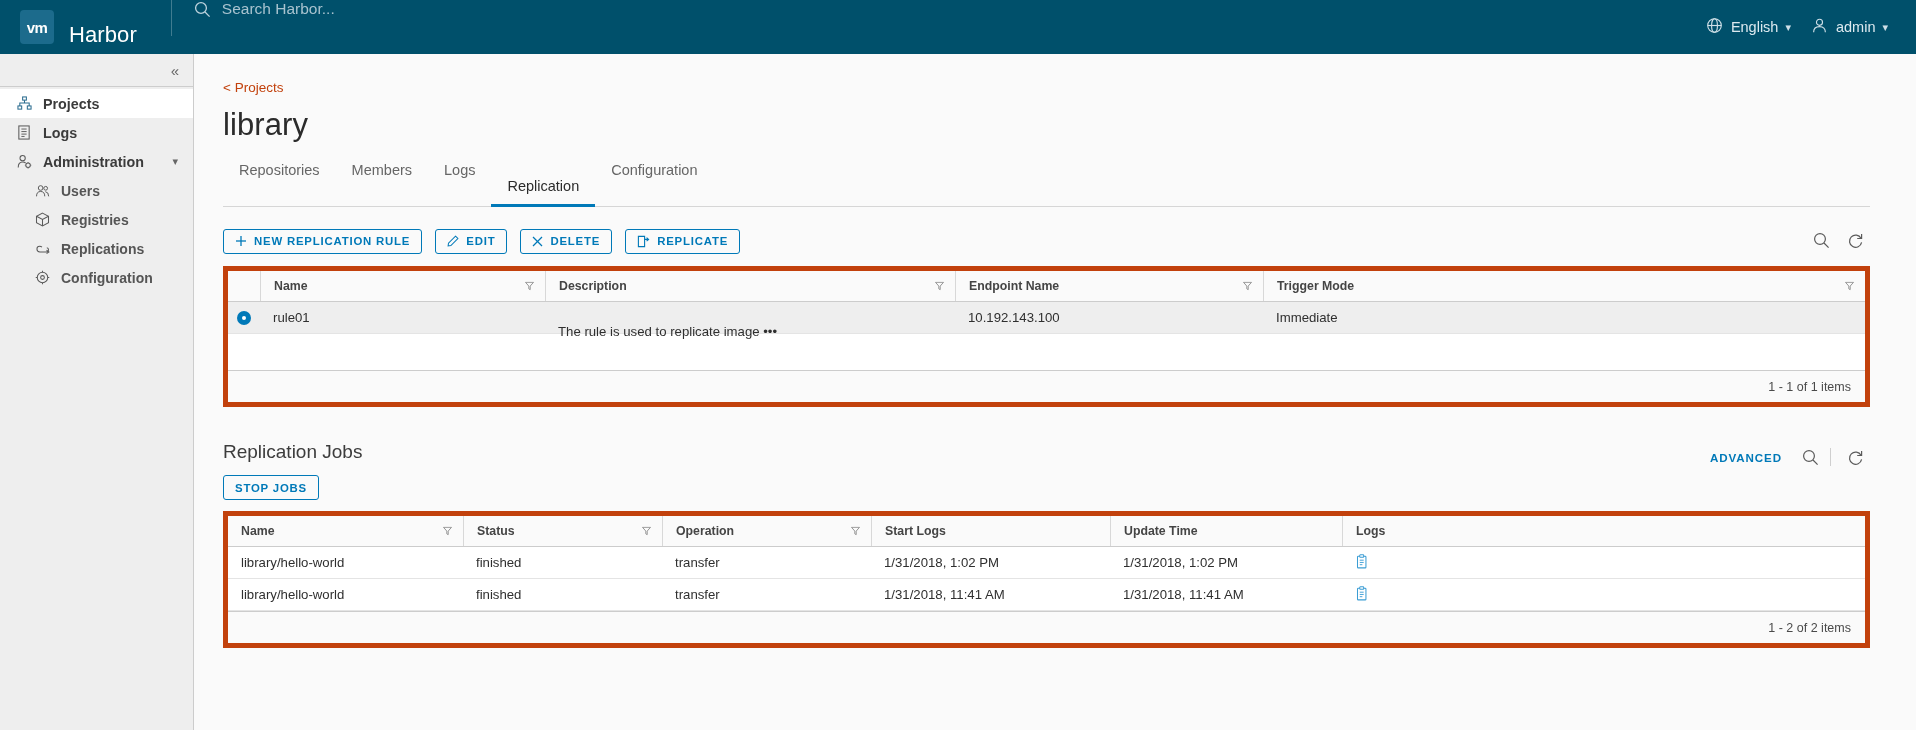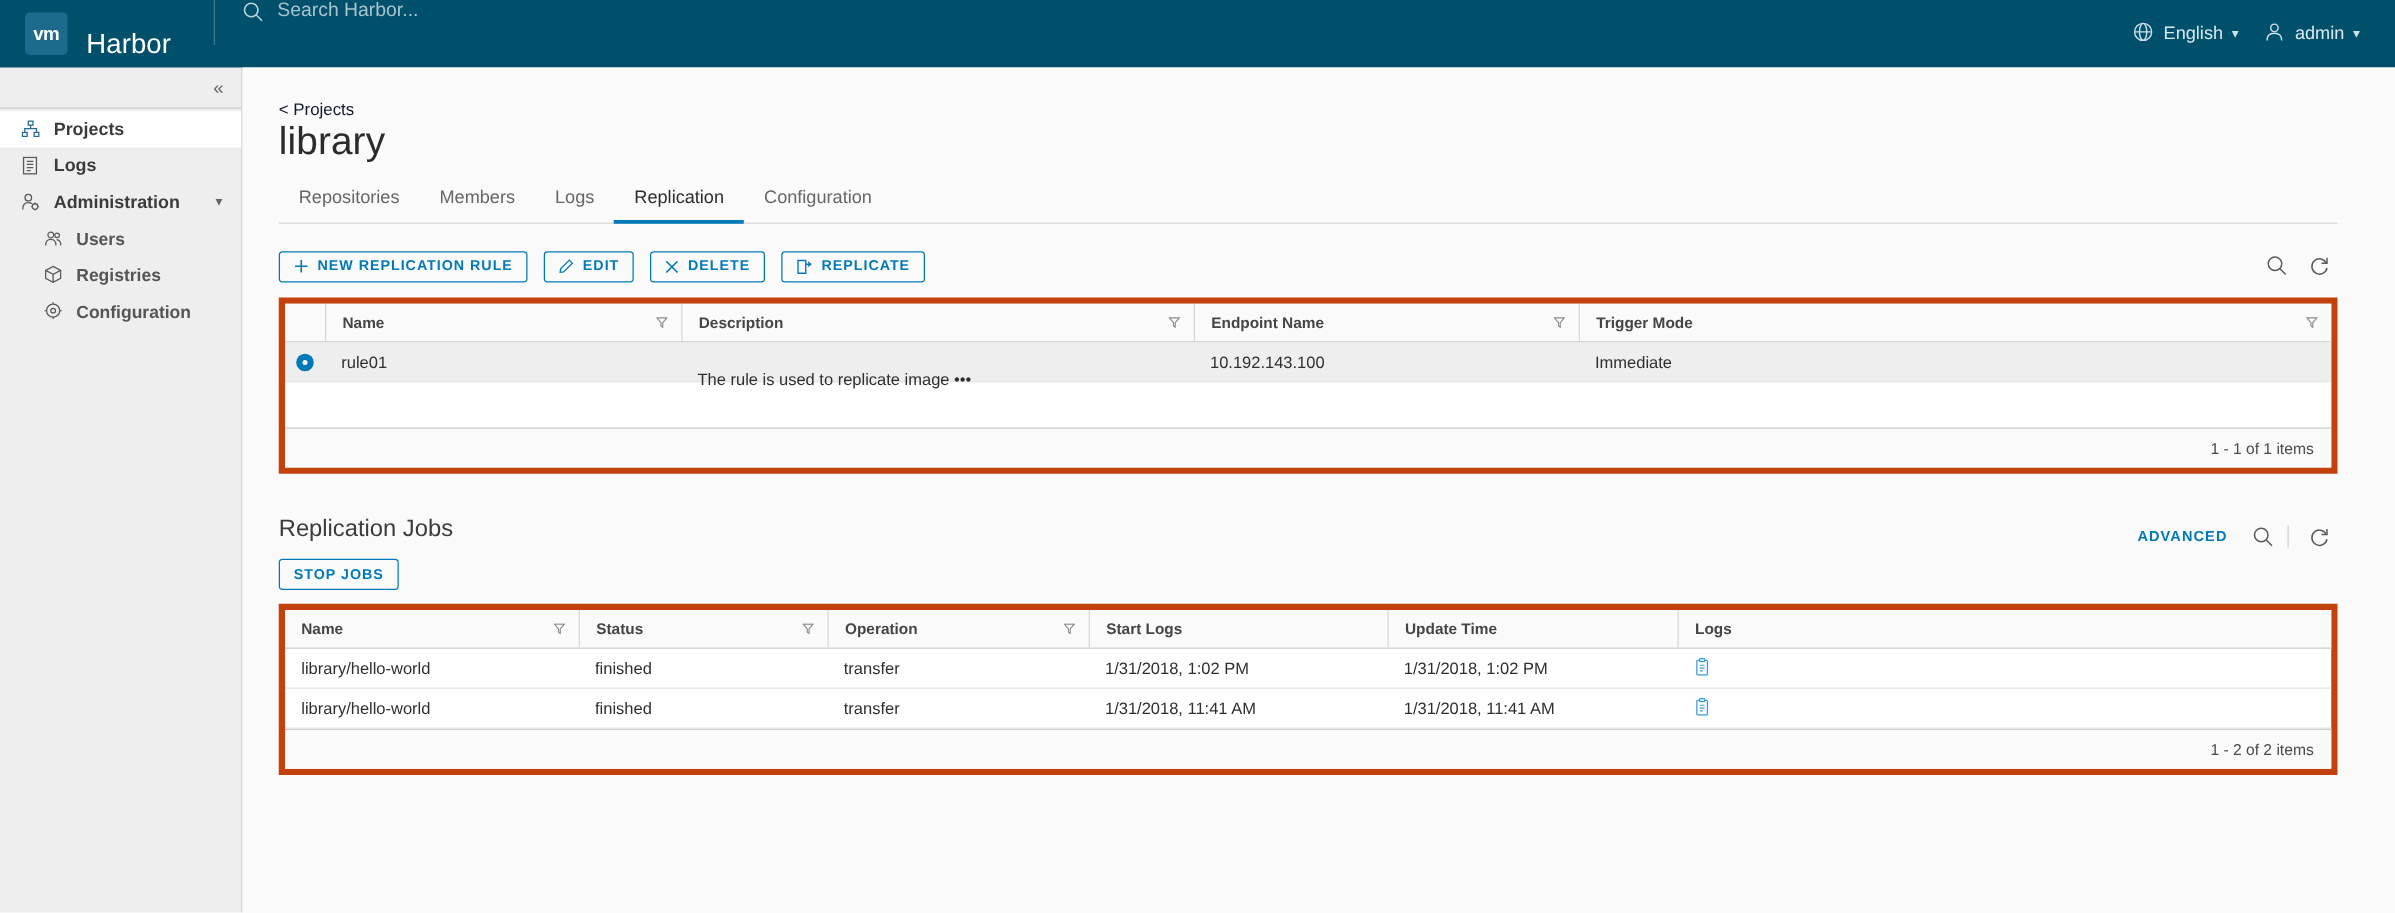--- a/index.html
+++ b/index.html
@@ -125,22 +125,23 @@
   
   .main {
     flex: 1;
     background: #fafafa;
     padding: 0 0 0 0;
     overflow: hidden;
     position: relative;
   }
   .content { padding: 26px 46px 0 29px; }
   .breadcrumb {
-    font-size: 13.5px; color: #0f172a;
-    cursor: pointer;
+    font-size: 13.5px; color: #c2410c;
+    cursor: pointer;
+    margin-bottom: 12px;
   }
   .page-title {
     font-size: 31px;
     font-weight: 300;
     color: #2b2b2b;
     margin: 0 0 14px 0;
     letter-spacing: 0.1px;
   }
 
   
@@ -153,20 +154,21 @@
     padding: 5px 16px 10px 16px;
     font-size: 14.5px;
     color: #666;
     cursor: pointer;
     border-bottom: 3px solid transparent;
     margin-bottom: -1px;
   }
   .tab.active {
     color: #2b2b2b;
     border-bottom-color: #0079b8;
+    margin-top: 16px;
   }
 
   
   .btnbar {
     display: flex; align-items: center;
     margin-top: 20px;
     position: relative;
     min-height: 28px;
   }
   .obtn {
@@ -395,20 +397,29 @@
     <div class="nav-item sub">
       <span class="nico">
         <svg width="15" height="15" viewBox="0 0 16 16">
             <path d="M8 1.2 L14.4 4.6 V11.4 L8 14.8 L1.6 11.4 V4.6 Z" fill="none" stroke="#5a5a5a" stroke-width="1.1"></path>
             <path d="M1.6 4.6 L8 8 L14.4 4.6 M8 8 V14.8" fill="none" stroke="#5a5a5a" stroke-width="1.1"></path>
           </svg>
       </span>
       <span>Registries</span>
     </div>
 
+    <div class="nav-item sub">
+      <span class="nico">
+        <svg width="16" height="14" viewBox="0 0 17 15">
+            <path d="M12.6 6.2 Q14.4 6.2 14.4 8.4 Q14.4 10.6 12 10.6 H5.2 Q2 10.6 2 7.6 Q2 4.6 5 4.6 Q6.4 4.6 7.4 5.4" fill="none" stroke="#5a5a5a" stroke-width="1.1"></path>
+            <path d="M12.3 8.8 L14.8 10.6 L12.3 12.3" fill="none" stroke="#5a5a5a" stroke-width="1.1"></path>
+          </svg>
+      </span>
+      <span>Replications</span>
+    </div>
 
     <div class="nav-item sub">
       <span class="nico">
         <svg width="15" height="15" viewBox="0 0 16 16">
             <circle cx="8" cy="8" r="5.6" fill="none" stroke="#5a5a5a" stroke-width="1.1"></circle>
             <circle cx="8" cy="8" r="2" fill="none" stroke="#5a5a5a" stroke-width="1.1"></circle>
             <path d="M8 0.8 V2.4 M8 13.6 V15.2 M0.8 8 H2.4 M13.6 8 H15.2" stroke="#5a5a5a" stroke-width="1.1"></path>
           </svg>
       </span>
       <span>Configuration</span>

